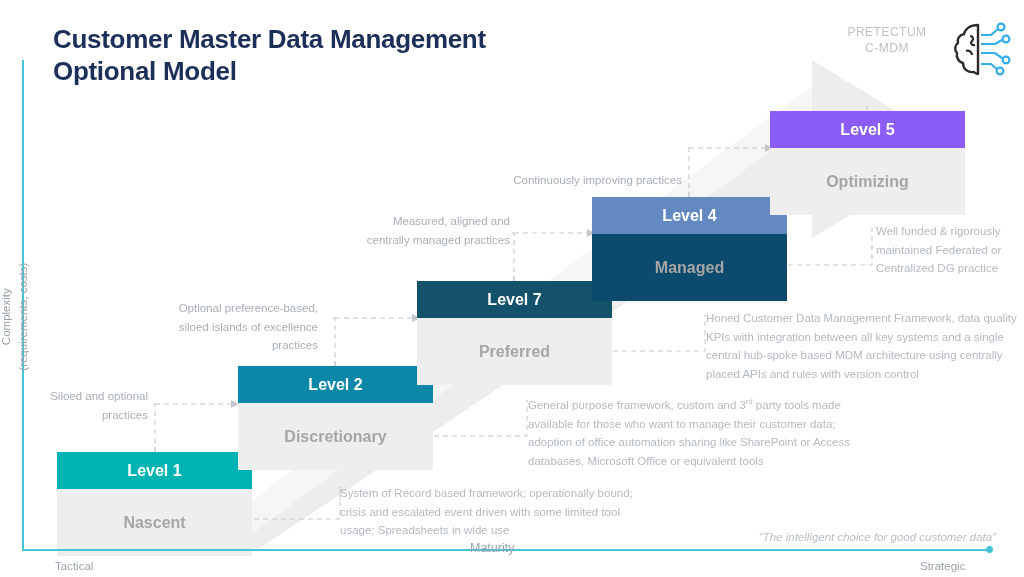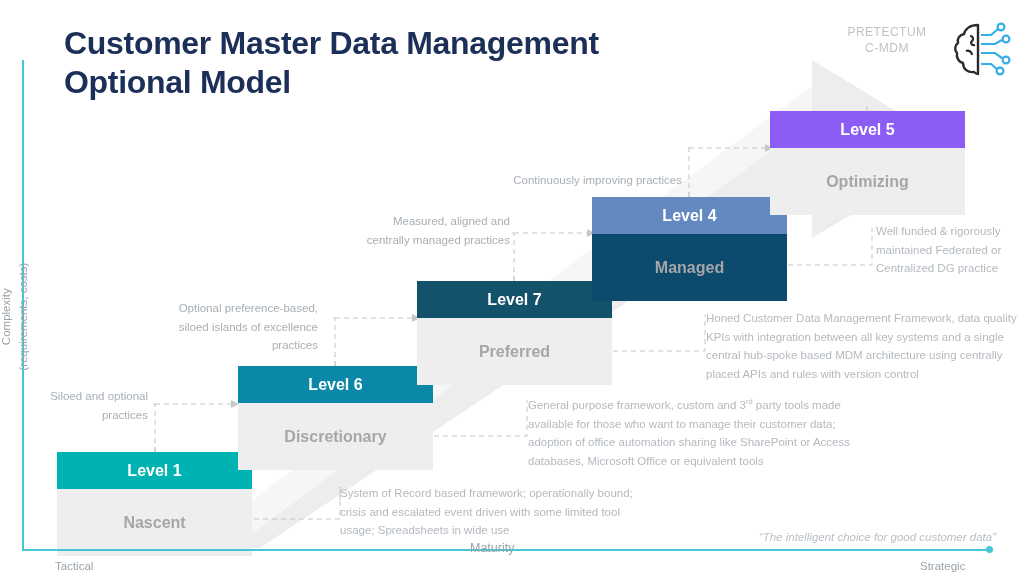--- a/index.html
+++ b/index.html
@@ -12,24 +12,24 @@
     width: 1024px;
     height: 577px;
     background: #ffffff;
     font-family: "Liberation Sans", sans-serif;
     overflow: hidden;
   }
 
   
   #title {
     position: absolute;
-    left: 64px;
+    left: 53px;
     top: 24px;
     width: 620px;
-    font-size: 32px;
+    font-size: 26px;
     font-weight: bold;
     line-height: 1.22;
     color: #1b2f58;
     letter-spacing: -0.3px;
   }
   #title .ln { display: block; }
 
   
   #logo {
     position: absolute;
@@ -288,21 +288,21 @@
         <circle cx="52" cy="51" r="3.4"></circle>
       </g>
     </svg>
   </div>
 
   <div class="level" id="level-1">
     <div class="hdr" style="background: rgb(0, 179, 179);">Level 1</div>
     <div class="body" style="background: rgb(238, 238, 238);">Nascent</div>
   </div>
   <div class="level" id="level-2">
-    <div class="hdr" style="background: rgb(11, 135, 168);">Level 6</div>
+    <div class="hdr" style="background: rgb(11, 135, 168);">Level 2</div>
     <div class="body" style="background: rgb(238, 238, 238);">Discretionary</div>
   </div>
   <div class="level" id="level-3">
     <div class="hdr" style="background: rgb(20, 82, 107);">Level 7</div>
     <div class="body" style="background: rgb(238, 238, 238);">Preferred</div>
   </div>
   <div class="level" id="level-4">
     <div class="hdr" style="background: rgb(100, 137, 192);">Level 4</div>
     <div class="body" style="background: #0c4a6e;">Managed</div>
   </div>

